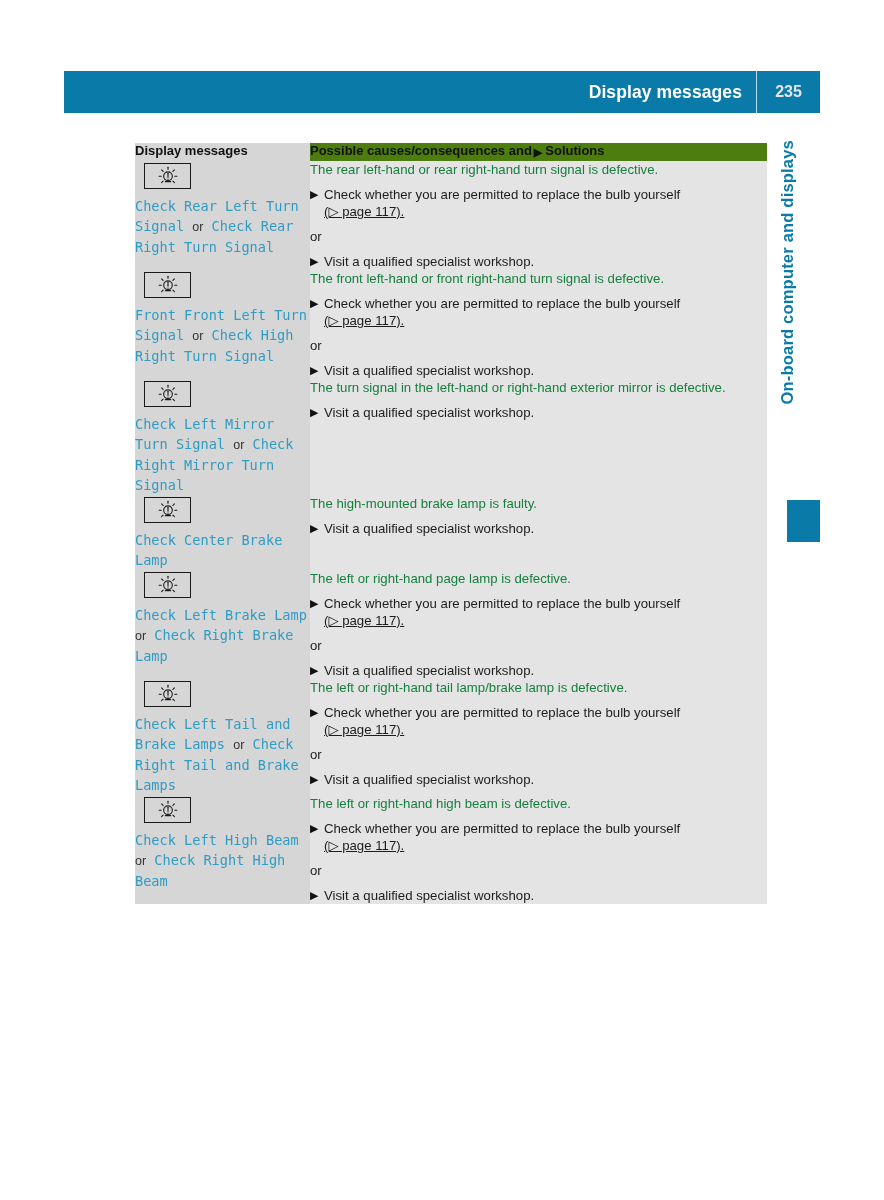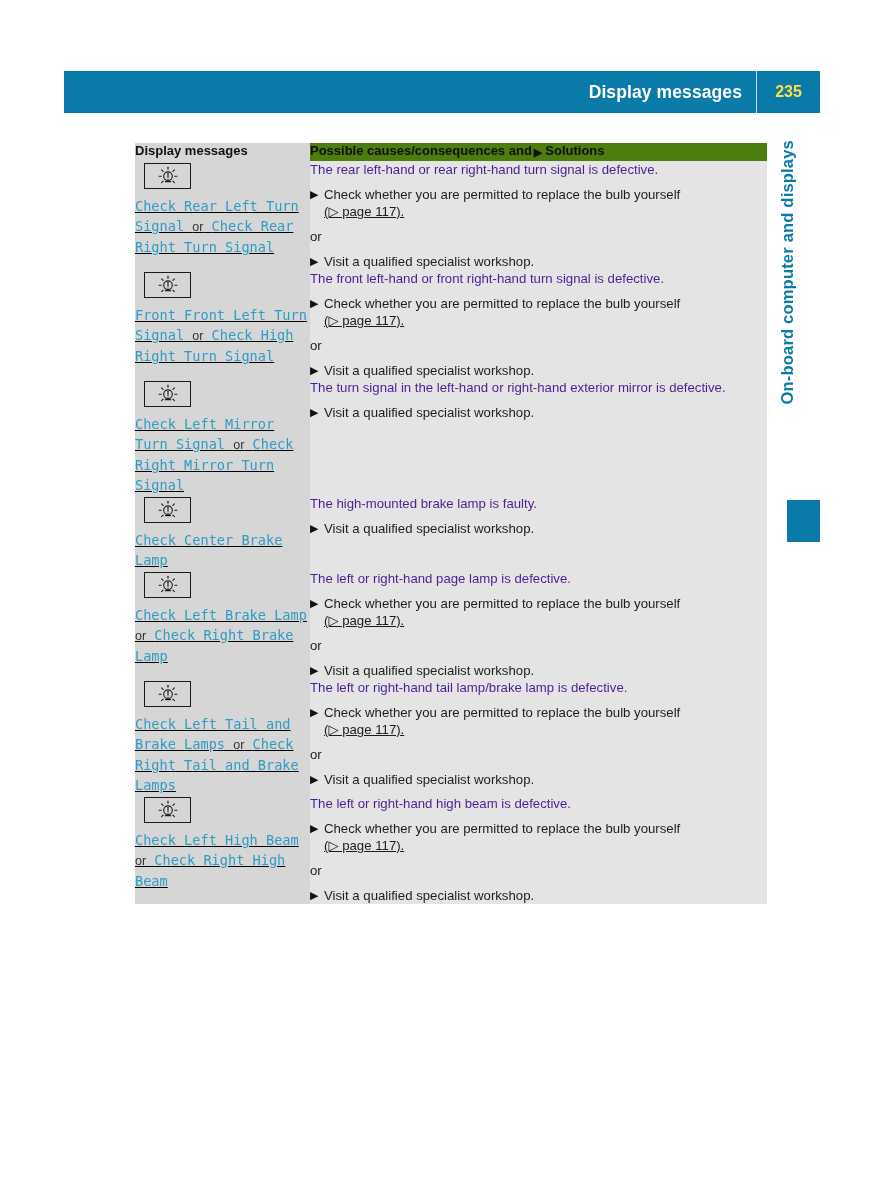--- a/index.html
+++ b/index.html
@@ -35,21 +35,21 @@
     padding-right: 14px;
     white-space: nowrap;
   }
   .header-divider {
     width: 1px;
     height: 42px;
     background: #ffffff;
     opacity: 0.75;
   }
   .header-page {
-    color: #fde047;
+    color: #e5e5e5;
     font-size: 16px;
     font-weight: bold;
     width: 63px;
     text-align: center;
     white-space: nowrap;
   }
 
   
   .side-chapter {
     position: absolute;
@@ -115,21 +115,20 @@
     display: inline-block;
     vertical-align: -1px;
     margin: 0 3px 0 2px;
   }
 
   
   .cell-left {
     background: #d6d6d6;
     padding: 9px 10px 12px 10px;
     border-top: 2px solid #ffffff;
-    text-decoration: underline;
   }
   .cell-right {
     background: #e4e4e4;
     padding: 10px 12px 12px 10px;
     border-top: 2px solid #ffffff;
   }
 
   
   .icon-box {
     width: 47px;
@@ -155,21 +154,21 @@
   .msg-text .conj {
     font-family: "Liberation Sans", sans-serif;
     font-size: 12.5px;
     color: #333333;
   }
 
   
   .cause {
     font-size: 13.2px;
     line-height: 17px;
-    color: #4c1d95;
+    color: #15803d;
     margin: 0 0 8px 0;
   }
   .solution {
     font-size: 13.2px;
     line-height: 17px;
     color: #1c1c1c;
     margin: 0 0 8px 0;
     padding-left: 14px;
     position: relative;
   }

